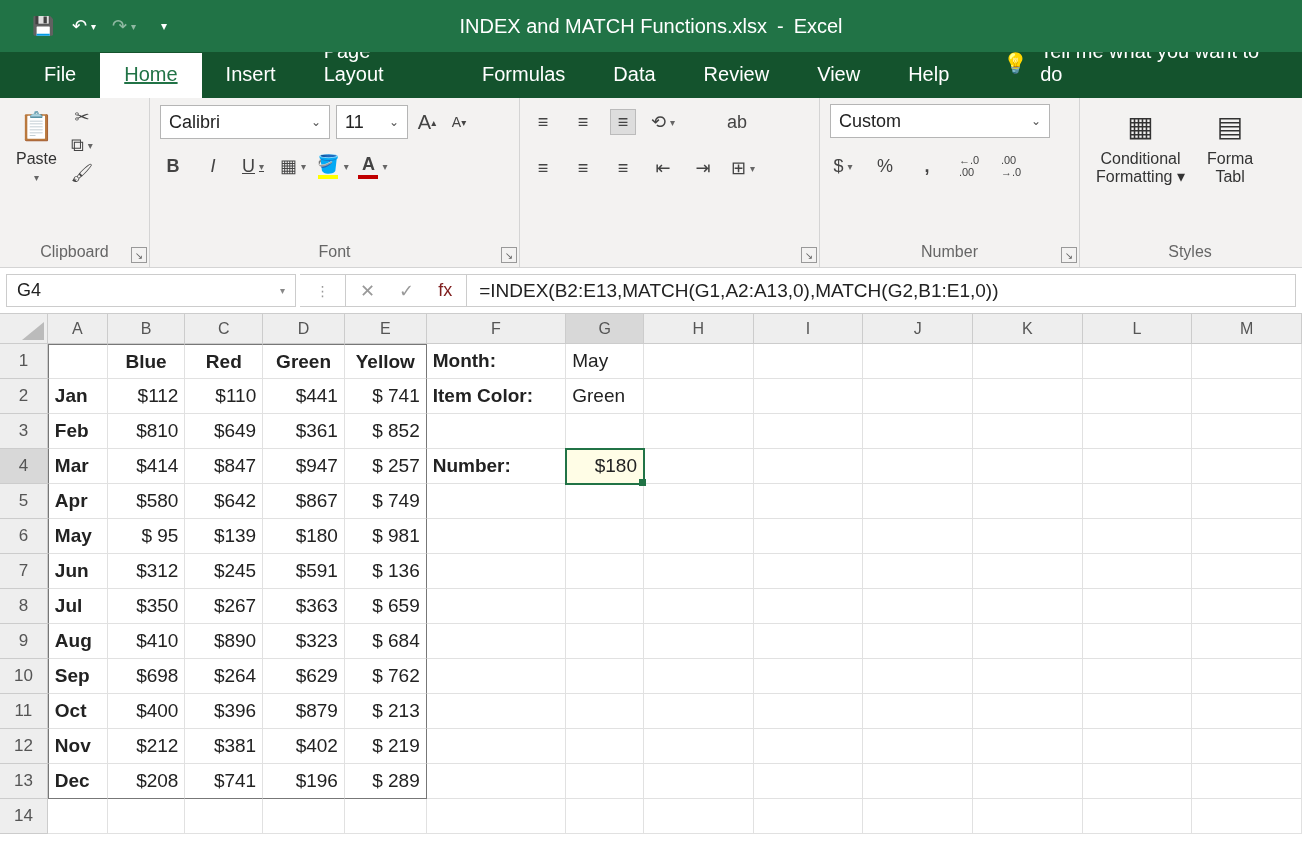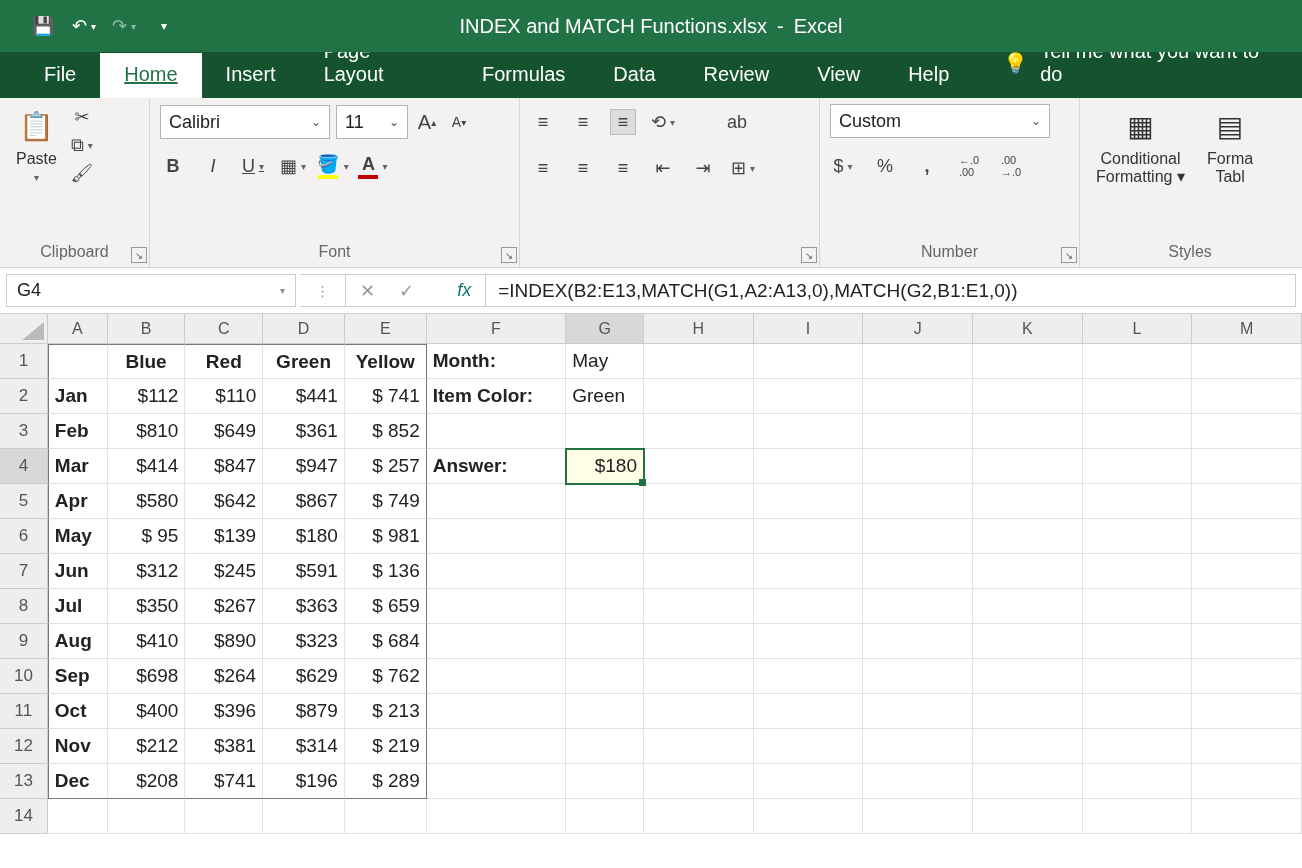--- a/index.html
+++ b/index.html
@@ -34,21 +34,21 @@
   .stack { display:flex; flex-direction:column; gap:2px; }
   .font-color-line { width:20px; height:4px; background:#c00000; }
   .fill-color-line { width:20px; height:4px; background:#ffff00; }
 
   
   .fbar { height:46px; border-bottom:1px solid #ccc; display:flex; align-items:stretch; background:#fff; }
   .namebox { width:290px; border:1px solid #ccc; margin:6px 4px 6px 6px; display:flex; align-items:center; padding:0 10px; font-size:18px; justify-content:space-between;}
   .namebox .caret{font-size:10px;color:#888;}
   .fxbtns { width:45px; display:flex; align-items:center; justify-content:center; border-top:1px solid #ccc; border-bottom:1px solid #ccc; margin:6px 0; color:#999;}
   .fxctrl { display:flex; align-items:center; gap:24px; border:1px solid #ccc; margin:6px 0; padding:0 14px; color:#999; font-size:18px;}
-  .fxctrl .fx { font-style:italic; color:#0f766e;margin-left:19px; }
+  .fxctrl .fx { color:#7f1d1d; }
   .formula-input { flex:1; border:1px solid #ccc; border-left:none; margin:6px 6px 6px 0; padding:0 12px; font-size:19px; display:flex; align-items:center;}
 
   
   .grid { position:relative; user-select:none; }
   .colhdr-row { display:flex; height:30px; background:#eee; }
   .selbox { width:48px; border-right:1px solid #ccc; border-bottom:1px solid #ccc; background:#eee; position:relative;}
   .selbox::after{content:""; position:absolute; right:3px; bottom:3px; width:0; height:0; border-style:solid; border-width:0 0 18px 22px; border-color:transparent transparent #bbb transparent;}
   .colhdr { border-right:1px solid #ccc; border-bottom:1px solid #ccc; background:#eee; color:#555; font-size:16px; display:flex; align-items:center; justify-content:center; }
   .colhdr.active-col { background:#d8d8d8; }
   .gridrow { display:flex; height:35px; }
@@ -295,21 +295,21 @@
      <div class="cell cL"></div>
      <div class="cell cM"></div>
    </div>
       <div class="gridrow">
      <div class="rowhdr active-row">4</div>
      <div class="cell cA b tbl-border-l">Mar</div>
      <div class="cell cB r">$414</div>
      <div class="cell cC r">$847</div>
      <div class="cell cD r">$947</div>
      <div class="cell cE r tbl-border-r">$ 257</div>
-     <div class="cell cF b">Answer:</div>
+     <div class="cell cF b">Number:</div>
         <div class="cell cG r sel">$180</div>
      <div class="cell cH"></div>
      <div class="cell cI"></div>
      <div class="cell cJ"></div>
      <div class="cell cK"></div>
      <div class="cell cL"></div>
      <div class="cell cM"></div>
    </div>
       <div class="gridrow">
      <div class="rowhdr">5</div>
@@ -421,21 +421,21 @@
      <div class="cell cJ"></div>
      <div class="cell cK"></div>
      <div class="cell cL"></div>
      <div class="cell cM"></div>
    </div>
       <div class="gridrow">
      <div class="rowhdr">12</div>
      <div class="cell cA b tbl-border-l">Nov</div>
      <div class="cell cB r">$212</div>
      <div class="cell cC r">$381</div>
-     <div class="cell cD r">$314</div>
+     <div class="cell cD r">$402</div>
      <div class="cell cE r tbl-border-r">$ 219</div>
      <div class="cell cF"></div>
         <div class="cell cG"></div>
      <div class="cell cH"></div>
      <div class="cell cI"></div>
      <div class="cell cJ"></div>
      <div class="cell cK"></div>
      <div class="cell cL"></div>
      <div class="cell cM"></div>
    </div>

